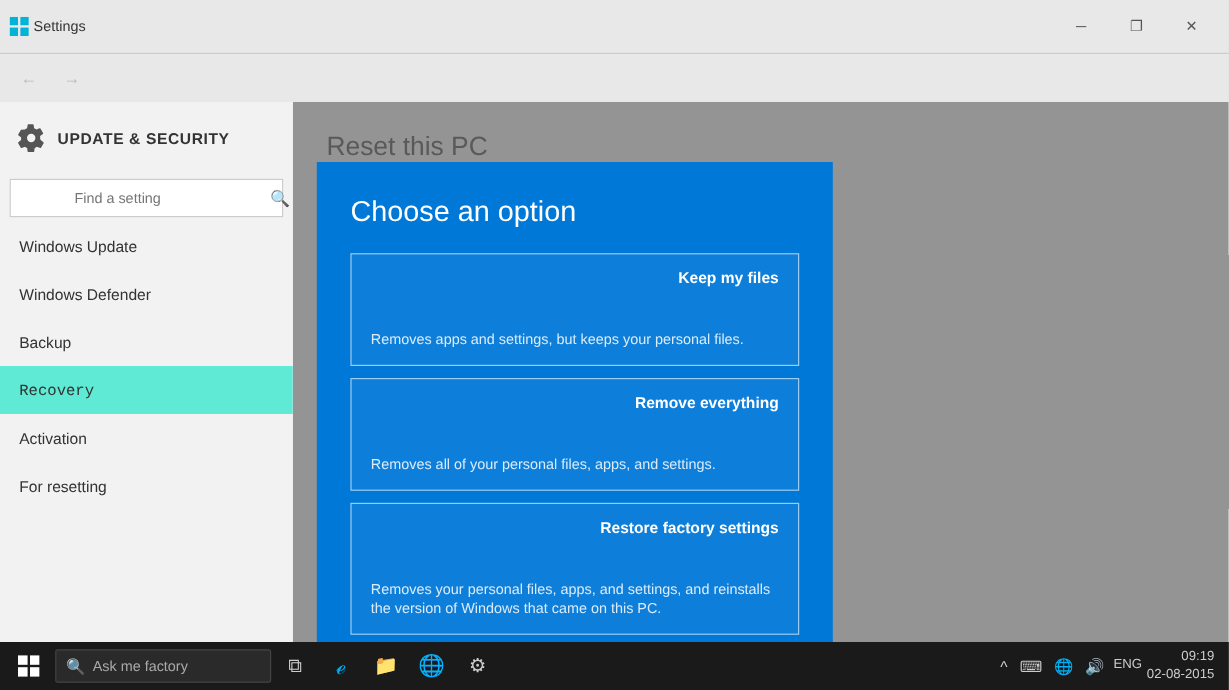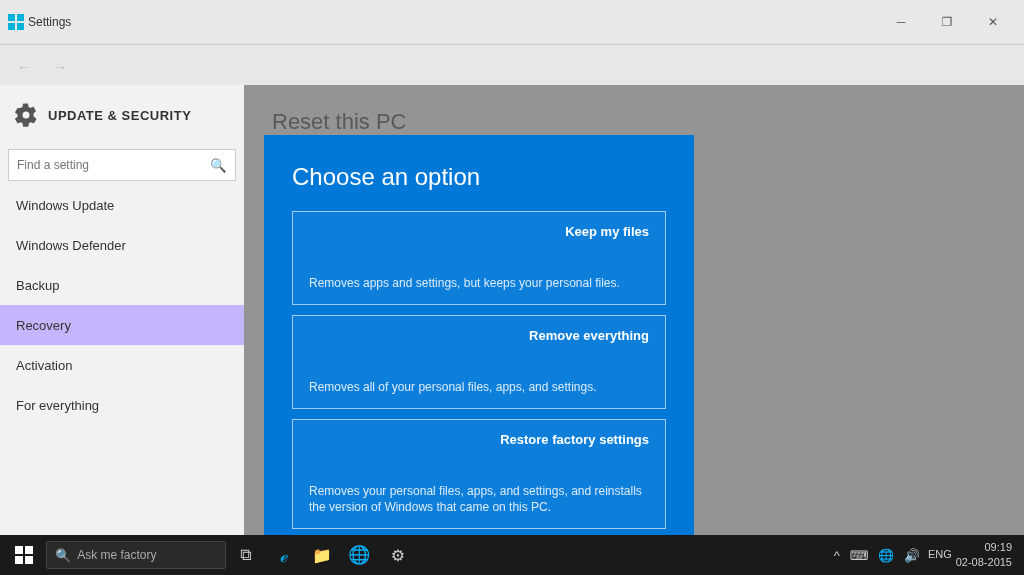--- a/index.html
+++ b/index.html
@@ -72,22 +72,23 @@
     .sidebar-item {
       height: 40px;
       display: flex;
       align-items: center;
       padding: 0 16px;
       font-size: 13px;
       color: #333;
       cursor: pointer;
     }
     .sidebar-item.active {
-      background: #c4b5fd;
+      background: #5eead4;
       font-weight: 500;
+      font-family: Liberation Mono, monospace;
     }
 
     
     .main-content {
       flex: 1;
       background: #f7f7f7;
       padding: 24px 28px;
       position: relative;
       overflow: hidden;
     }
@@ -266,20 +267,21 @@
     .nav-btn.disabled { color: #bbb; cursor: default; }
 
     
     .settings-search {
       height: 32px;
       display: flex;
       align-items: center;
       border: 1px solid #ccc;
       background: white;
       margin: 4px 8px;
+      padding-left: 45px;
     }
     .settings-search input {
       flex: 1;
       border: none;
       outline: none;
       font-size: 12px;
       padding: 0 8px;
       color: #333;
     }
     .settings-search-btn {
@@ -343,21 +345,21 @@
       <div class="sidebar-item">
         <span>Backup</span>
       </div>
       <div class="sidebar-item active">
         <span>Recovery</span>
       </div>
       <div class="sidebar-item">
         <span>Activation</span>
       </div>
       <div class="sidebar-item">
-        <span>For everything</span>
+        <span>For resetting</span>
       </div>
     </nav>
   </div>
 
   <div class="main-content">
 
     <div class="bg-content">
       <h2 class="page-title">Reset this PC</h2>
       <p class="page-subtitle">If your PC isn't running well, resetting it might help. This lets you</p>
     </div>

